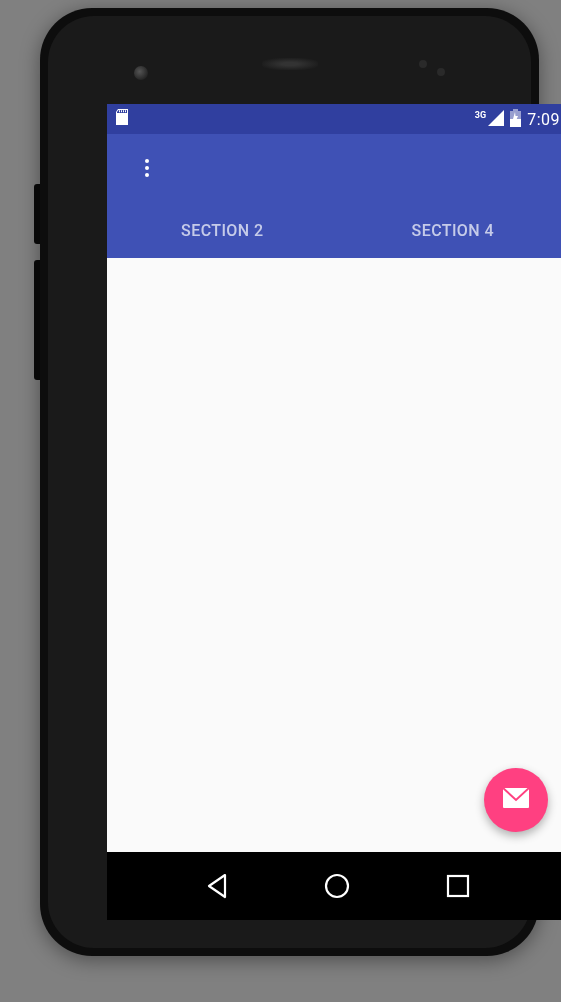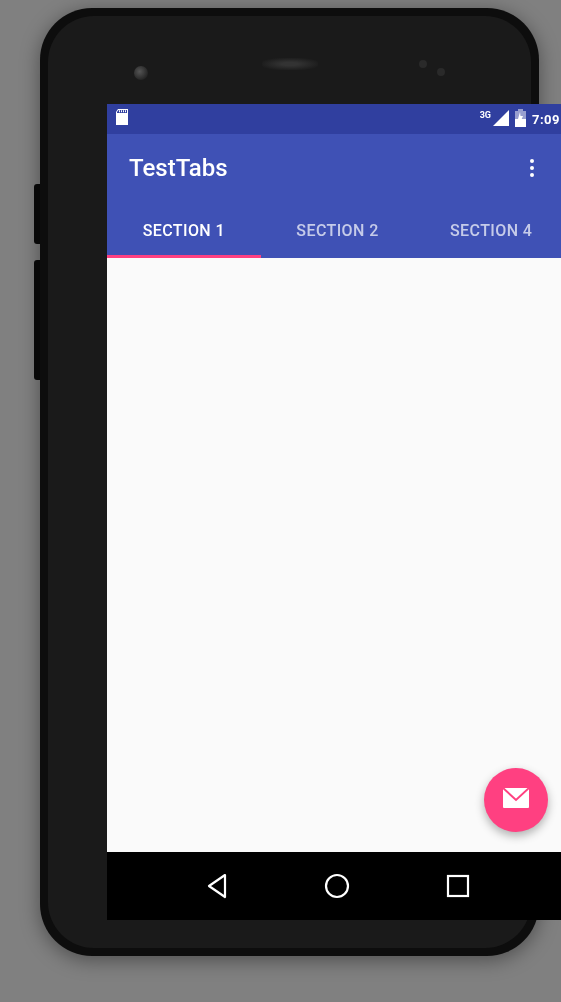--- a/index.html
+++ b/index.html
@@ -98,21 +98,21 @@
       height: 30px;
       background: #303F9F;
       display: flex;
       align-items: center;
       color: #fff;
       font-size: 14px;
       padding: 0 8px;
     }
     .status-left { display: flex; align-items: center; gap: 4px; }
     .status-right { margin-left: auto; display: flex; align-items: center; gap: 6px; }
-    .clock { font-weight: 700; font-size: 13px; letter-spacing: 0.5px; }
+    .clock { font-weight: 400; font-size: 16px; letter-spacing: 0.5px; }
     .app-bar {
       height: 68px;
       background: #3F51B5;
       display: flex;
       align-items: center;
       padding: 0 18px 0 22px;
       color: #fff;
     }
     .app-title { font-size: 24px; font-weight: 500; flex: 1; }
     .overflow-menu { width: 36px; height: 36px; display: flex; align-items: center; justify-content: center; cursor: pointer; }
@@ -213,34 +213,30 @@
                 <path fill="#fff" d="M3 0h5v2h3v16H0V2h3V0z" opacity="0.5"></path>
                 <path fill="#fff" d="M0 10h11v8H0z"></path>
                 <path fill="#fff" d="M5 3 L3 10 H5.5 L4.5 15 L8 7 H5.5 Z"></path>
               </svg>
           </span>
           <span class="clock">7:09</span>
         </div>
       </div>
 
       <div class="app-bar">
-        <div class="app-title">TestTabs</div>
         <div class="overflow-menu">
           <div class="dots">
             <span></span>
               <span></span>
               <span></span>
           </div>
         </div>
       </div>
 
       <div class="tab-bar">
-        <div class="tab active">
-          <span>SECTION 1</span>
-        </div>
         <div class="tab">
           <span>SECTION 2</span>
         </div>
         <div class="tab">
           <span>SECTION 4</span>
         </div>
       </div>
 
       <div class="content">
 

